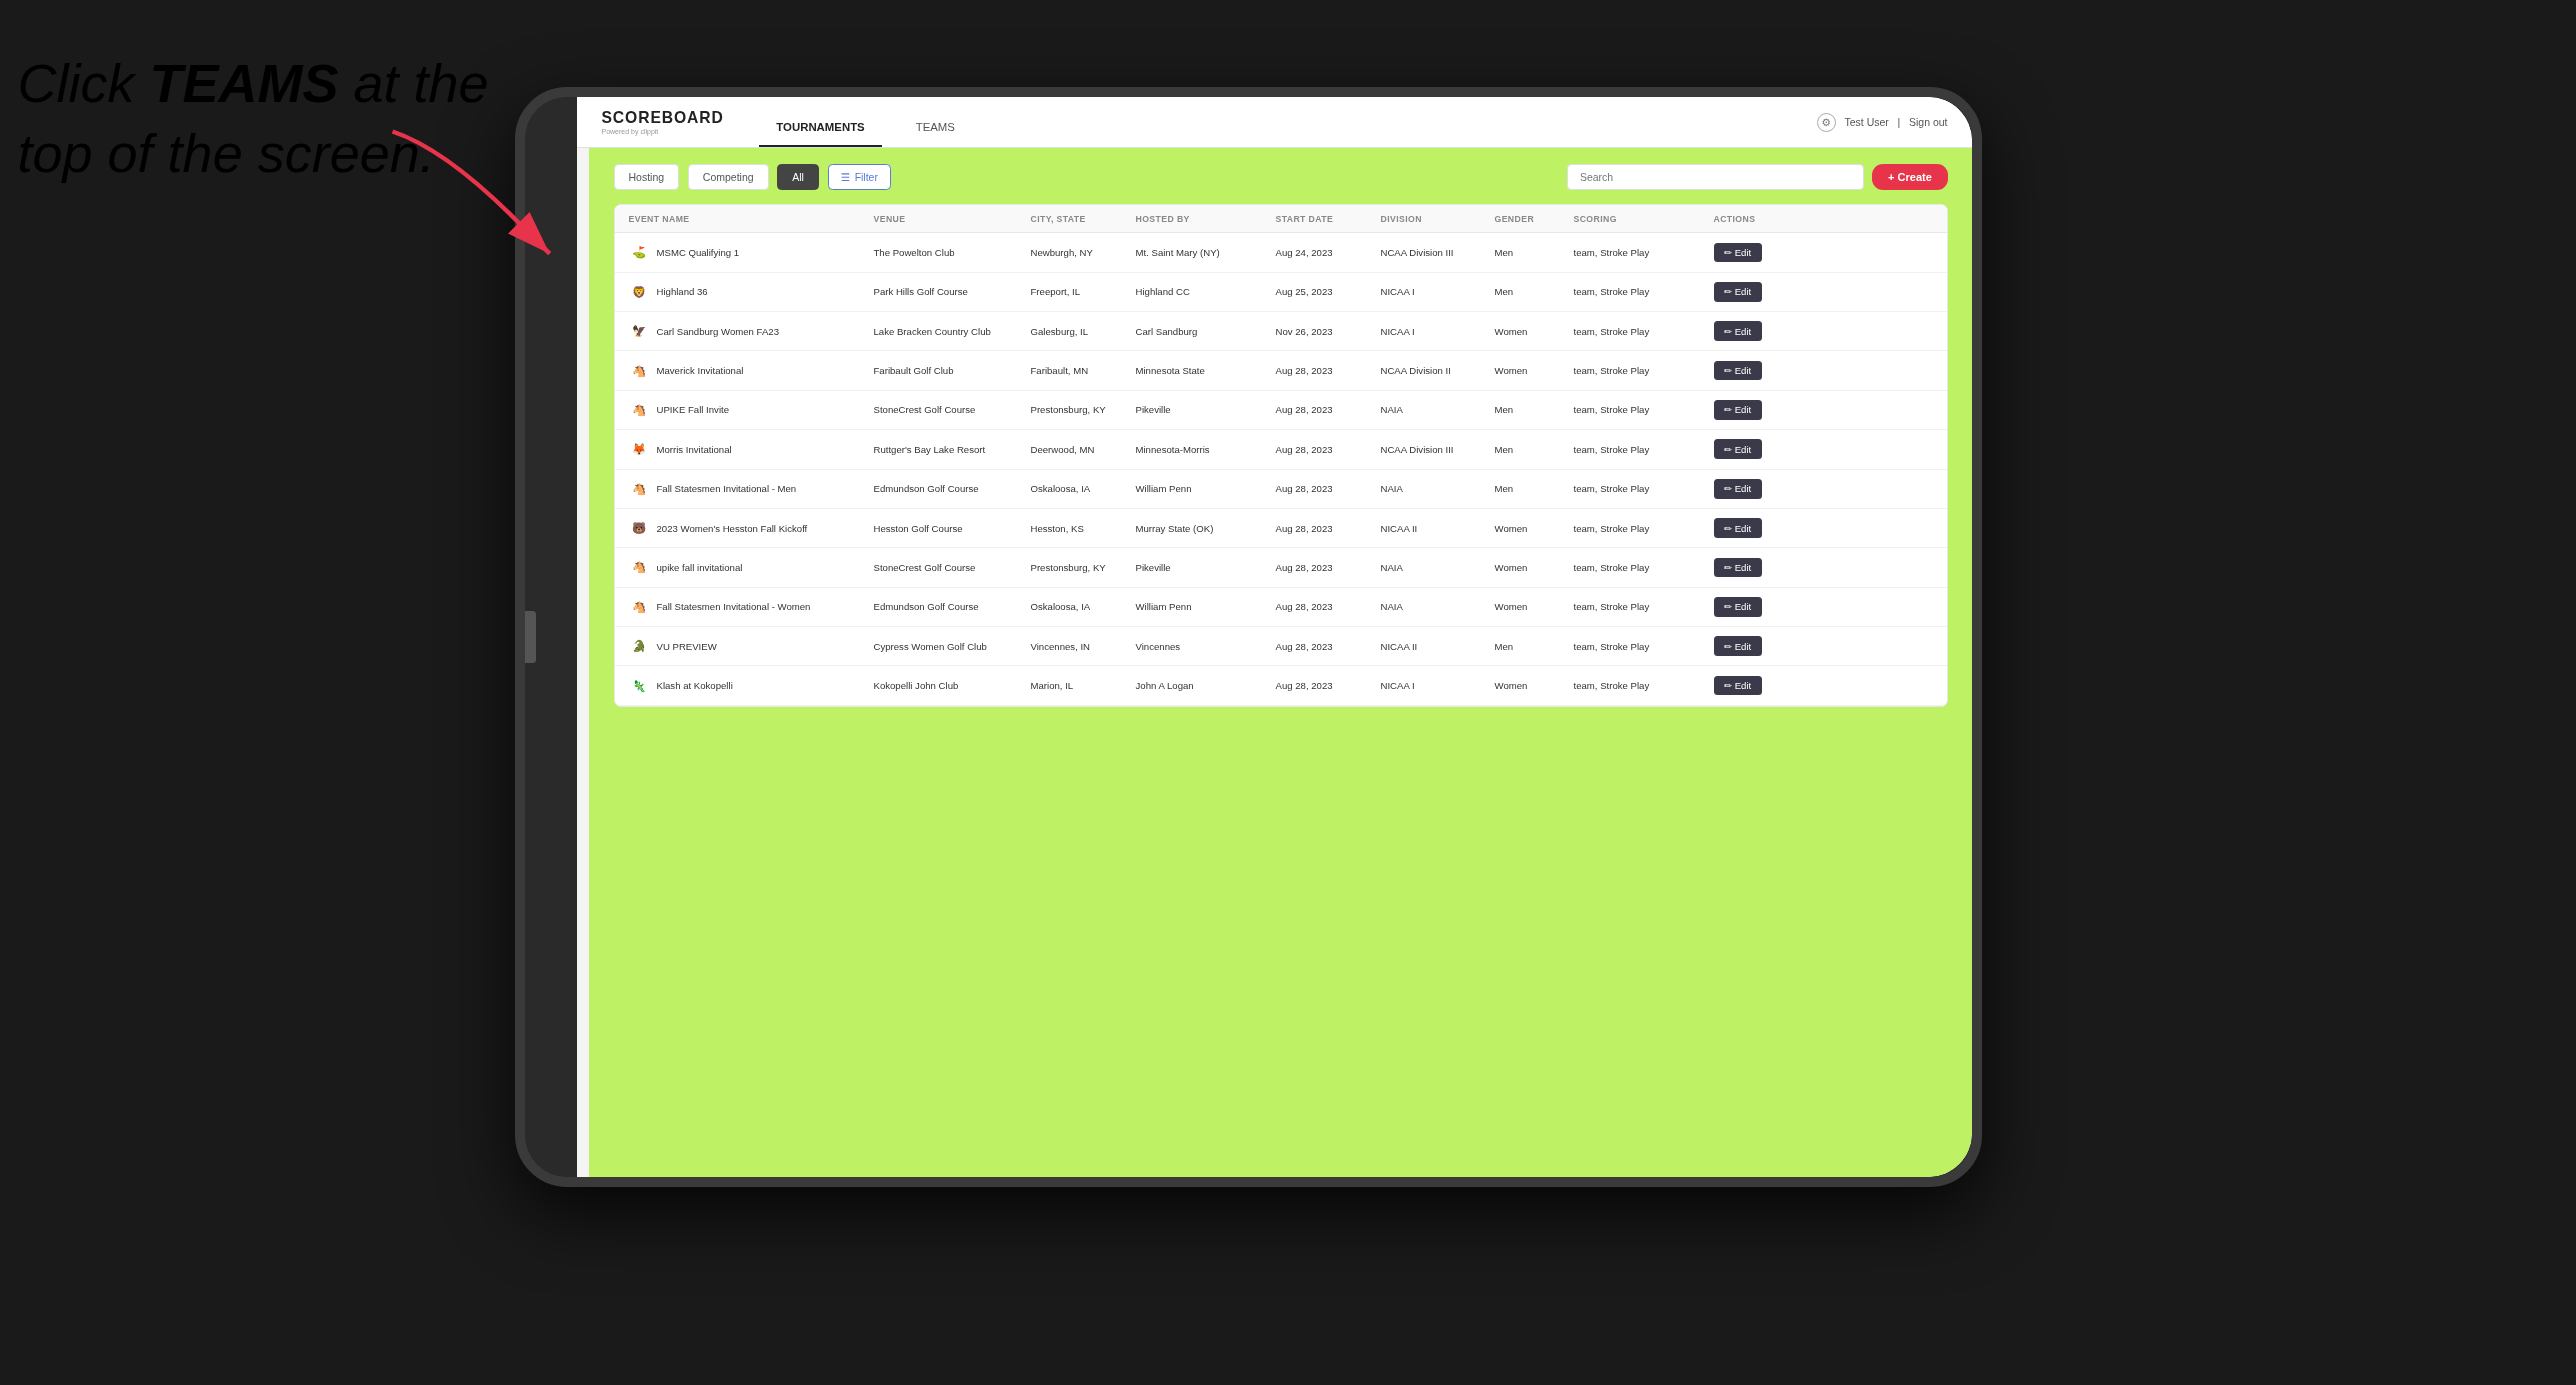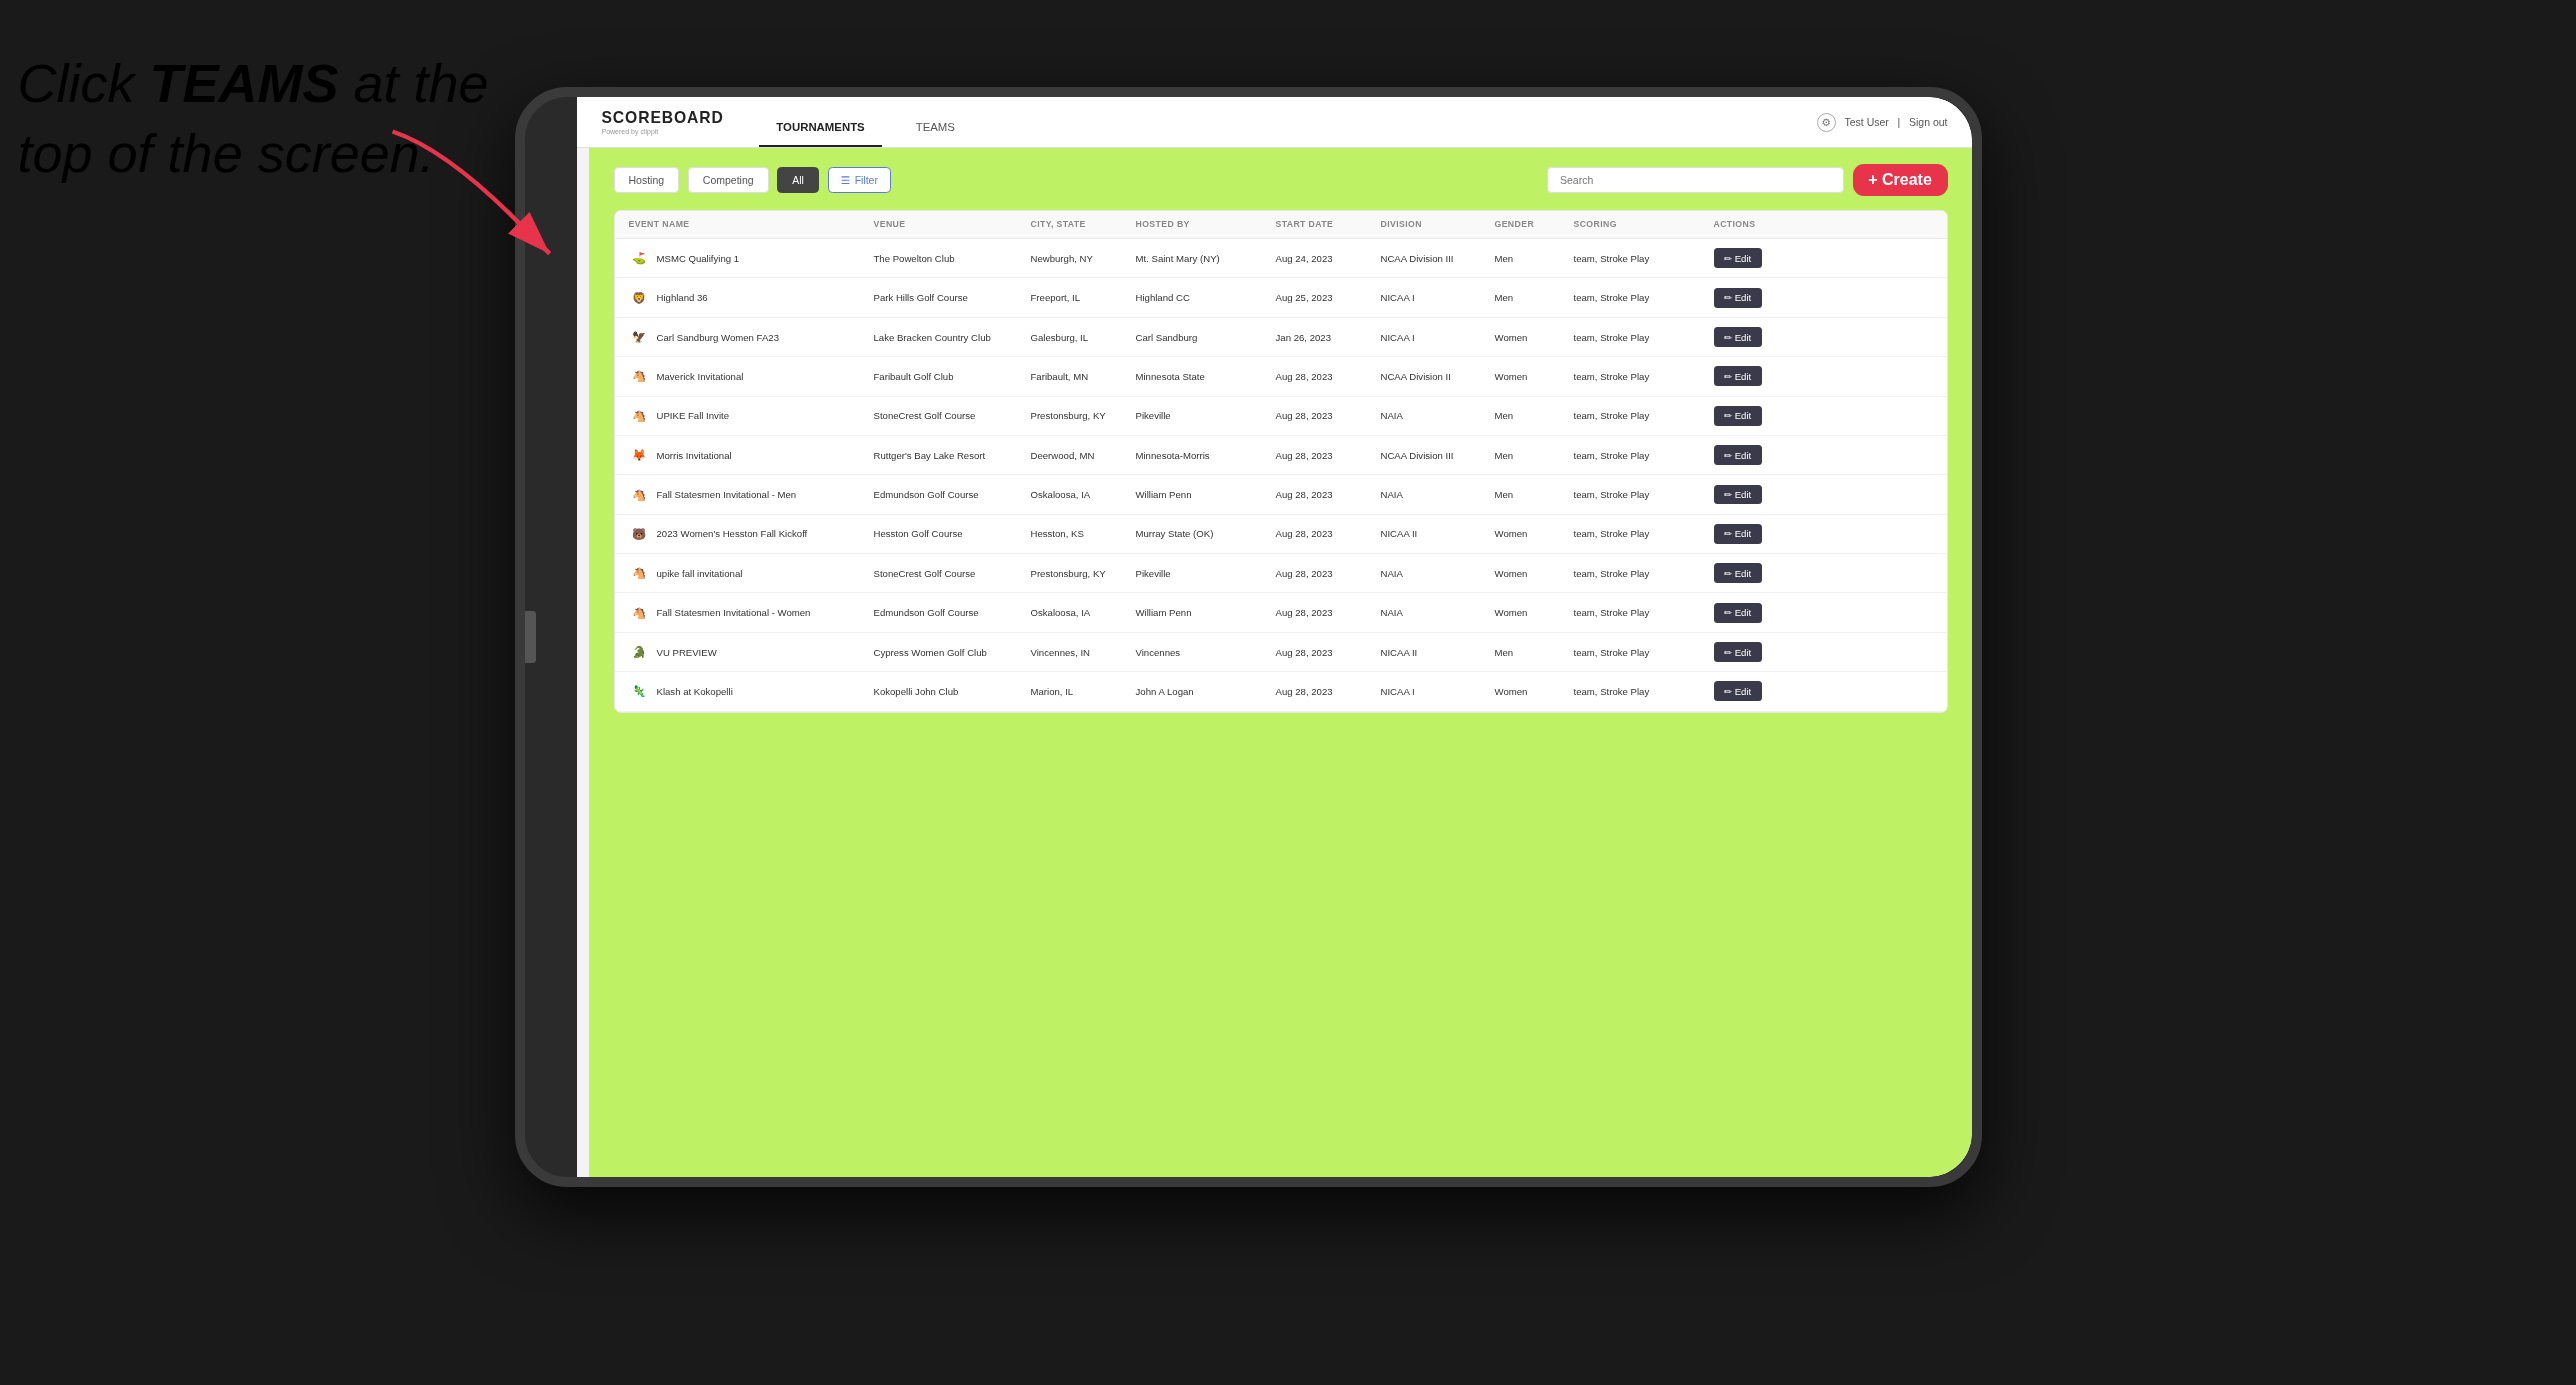--- a/index.html
+++ b/index.html
@@ -208,21 +208,21 @@
       font-size: 10.5px;
       border: 0.9px solid #ddd;
       border-radius: 4.4px;
       width: 297px;
       background: #fff;
       outline: none;
     }
 
     .create-btn {
       padding: 7px 15.7px;
-      font-size: 16px;
+      font-size: 11px;
       background: #e8344a;
       color: #fff;
       border: none;
       border-radius: 11px;
       cursor: pointer;
       font-weight: 600;
       display: flex;
       align-items: center;
       gap: 4.4px;
     }
@@ -402,21 +402,21 @@
     </div>
   </div>
             <div class="table-row">
     <div class="cell event-name-cell">
       <div class="team-icon">🦅</div>
       <span>Carl Sandburg Women FA23</span>
     </div>
     <div class="cell">Lake Bracken Country Club</div>
     <div class="cell">Galesburg, IL</div>
     <div class="cell">Carl Sandburg</div>
-    <div class="cell">Jan 26, 2023</div>
+    <div class="cell">Nov 26, 2023</div>
     <div class="cell">NICAA I</div>
     <div class="cell">Women</div>
     <div class="cell">team, Stroke Play</div>
     <div class="cell">
       <button class="edit-btn">✏ Edit</button>
     </div>
   </div>
             <div class="table-row">
     <div class="cell event-name-cell">
       <div class="team-icon">🐴</div>

